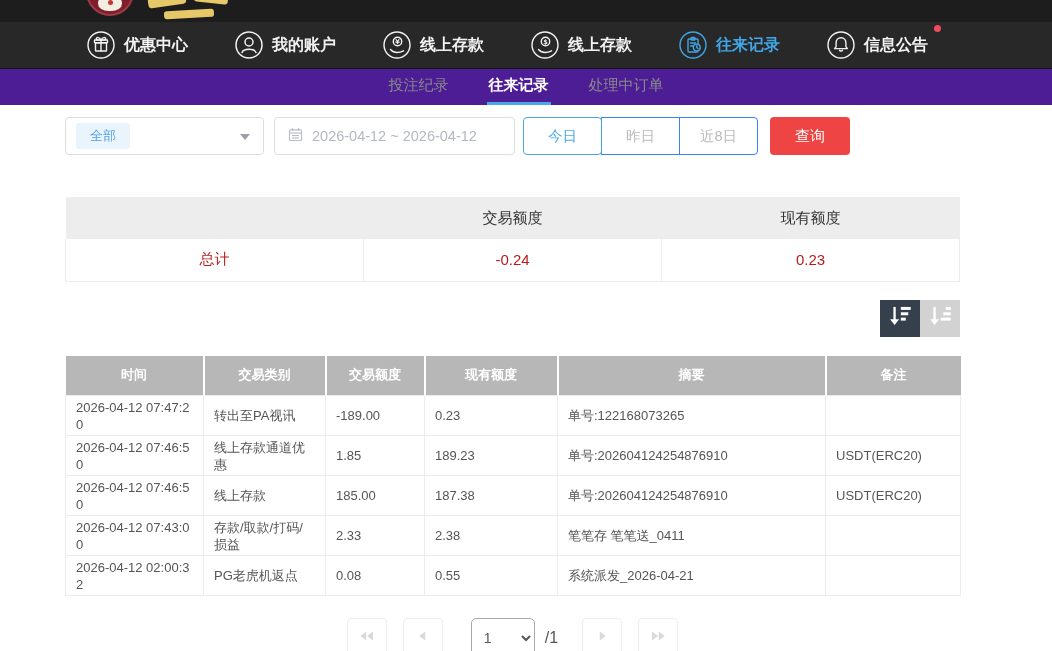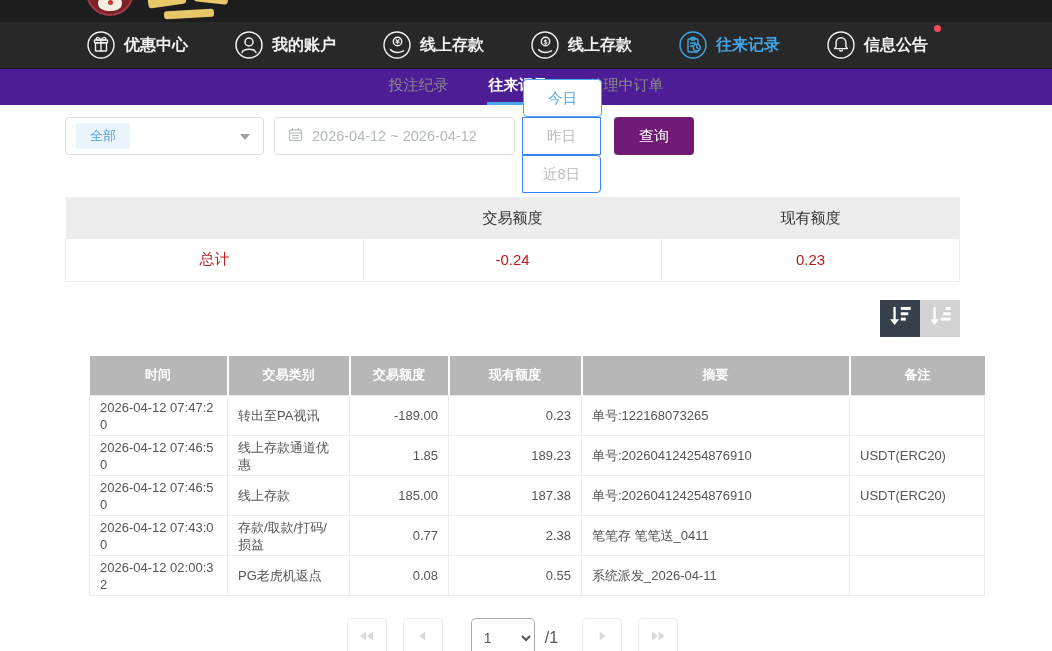--- a/index.html
+++ b/index.html
@@ -68,65 +68,65 @@
   .caret-down {
     position: absolute; right: 13px; top: 16px; width: 0; height: 0;
     border-left: 5px solid transparent; border-right: 5px solid transparent;
     border-top: 6px solid #9aa0a6;
   }
   .date-box {
     margin-left: 10px; width: 241px; height: 38px; border: 1px solid #ddd; border-radius: 4px;
     display: flex; align-items: center; gap: 9px; padding: 16px 13px;
     color: #b3b9c0; font-size: 14.5px; cursor: pointer; background: #fff;
   }
-  .btn-group { margin-left: 8px; display: flex; flex-direction: column; }
+  .btn-group { margin-left: 8px; display: flex; }
   .range-btn {
     width: 79px; height: 38px; border: 1px solid #3b82f6; background: #fff; color: #bbb;
     font-size: 14.5px; display: flex; align-items: center; justify-content: center;
     margin-left: -1px; cursor: pointer;
   }
   .range-btn:first-child { border-radius: 4px 0 0 4px; margin-left: 0; }
   .range-btn:last-child { border-radius: 0 4px 4px 0; }
   .range-btn.active {
     border: 1px solid #4aa8e8; color: #4aa8e8; border-radius: 4px; position: relative; z-index: 1;
   }
   .search-btn {
-    margin-left: 12px; width: 80px; height: 38px; background: #701a75; color: #fff;
+    margin-left: 12px; width: 80px; height: 38px; background: #ef4444; color: #fff;
     border: none; border-radius: 4px; font-size: 15px; display: flex;
     align-items: center; justify-content: center; cursor: pointer;
   }
   
   .summary { margin-top: 42px; width: 100%; border-collapse: collapse; font-size: 15px; table-layout: fixed; }
   .summary th {
     background: #ededed; font-weight: normal; color: #333; height: 42px; text-align: center;
   }
   .summary td {
     height: 42px; text-align: center; color: #b91c1c;
     border: 1px solid #ececec; border-top: none;
   }
   
   .sort-row { margin-top: 18px; display: flex; justify-content: flex-end; }
   .sort-btn { width: 40px; height: 37px; display: flex; align-items: center; justify-content: center; cursor: pointer; }
   .sort-btn.desc { background: #35404c; }
   .sort-btn.asc { background: #d2d2d2; }
   
   .main-table {
     margin-top: 19px; width: 100%; border-collapse: collapse; table-layout: fixed;
-    font-size: 13px; color: #555; margin-left: 24px;
+    font-size: 13px; color: #555;
   }
   .main-table th {
     background: #b7b7b7; color: #fff; font-size: 13px; font-weight: bold; height: 40px;
     text-align: center; border-right: 2px solid #fff; cursor: pointer;
   }
   .main-table th:last-child { border-right: none; }
   .main-table td {
     height: 40px; border: 1px solid #ececec; padding: 2px 10px; line-height: 17px;
     background: #fff; word-break: break-all;
   }
-  .main-table td.num { text-align: right; }
+  .main-table td.num { }
   
   .pagination { margin-top: 22px; display: flex; justify-content: center; align-items: center; gap: 16px; }
   .page-btn {
     width: 40px; height: 40px; border: 1px solid #ececec; border-radius: 4px; background: #fff;
     display: flex; align-items: center; justify-content: center; cursor: pointer;
   }
   .page-select {
     width: 64px; height: 40px; border: 1px solid #a9a9a9; border-radius: 5px;
     font-size: 14px; color: #555; padding-left: 8px; margin-left: 12px; background: #fff;
     font-family: "Liberation Sans", "DejaVu Sans", sans-serif;
@@ -339,31 +339,31 @@
         <td>2026-04-12 07:46:50</td>
         <td>线上存款</td>
         <td class="num">185.00</td>
         <td class="num">187.38</td>
         <td>单号:202604124254876910</td>
         <td>USDT(ERC20)</td>
       </tr>
       <tr>
         <td>2026-04-12 07:43:00</td>
         <td>存款/取款/打码/损益</td>
-        <td class="num">0.77</td>
+        <td class="num">2.33</td>
         <td class="num">2.38</td>
         <td>笔笔存 笔笔送_0411</td>
         <td></td>
       </tr>
       <tr>
         <td>2026-04-12 02:00:32</td>
         <td>PG老虎机返点</td>
         <td class="num">0.08</td>
         <td class="num">0.55</td>
-        <td>系统派发_2026-04-11</td>
+        <td>系统派发_2026-04-21</td>
         <td></td>
       </tr>
     </tbody>
   </table>
 
   <div class="pagination">
     <div class="page-btn">
       <span>
         <svg width="18" height="18" viewBox="0 0 24 24" fill="#d9d9d9">
           <polygon points="11,6 11,18 3,12"></polygon>

